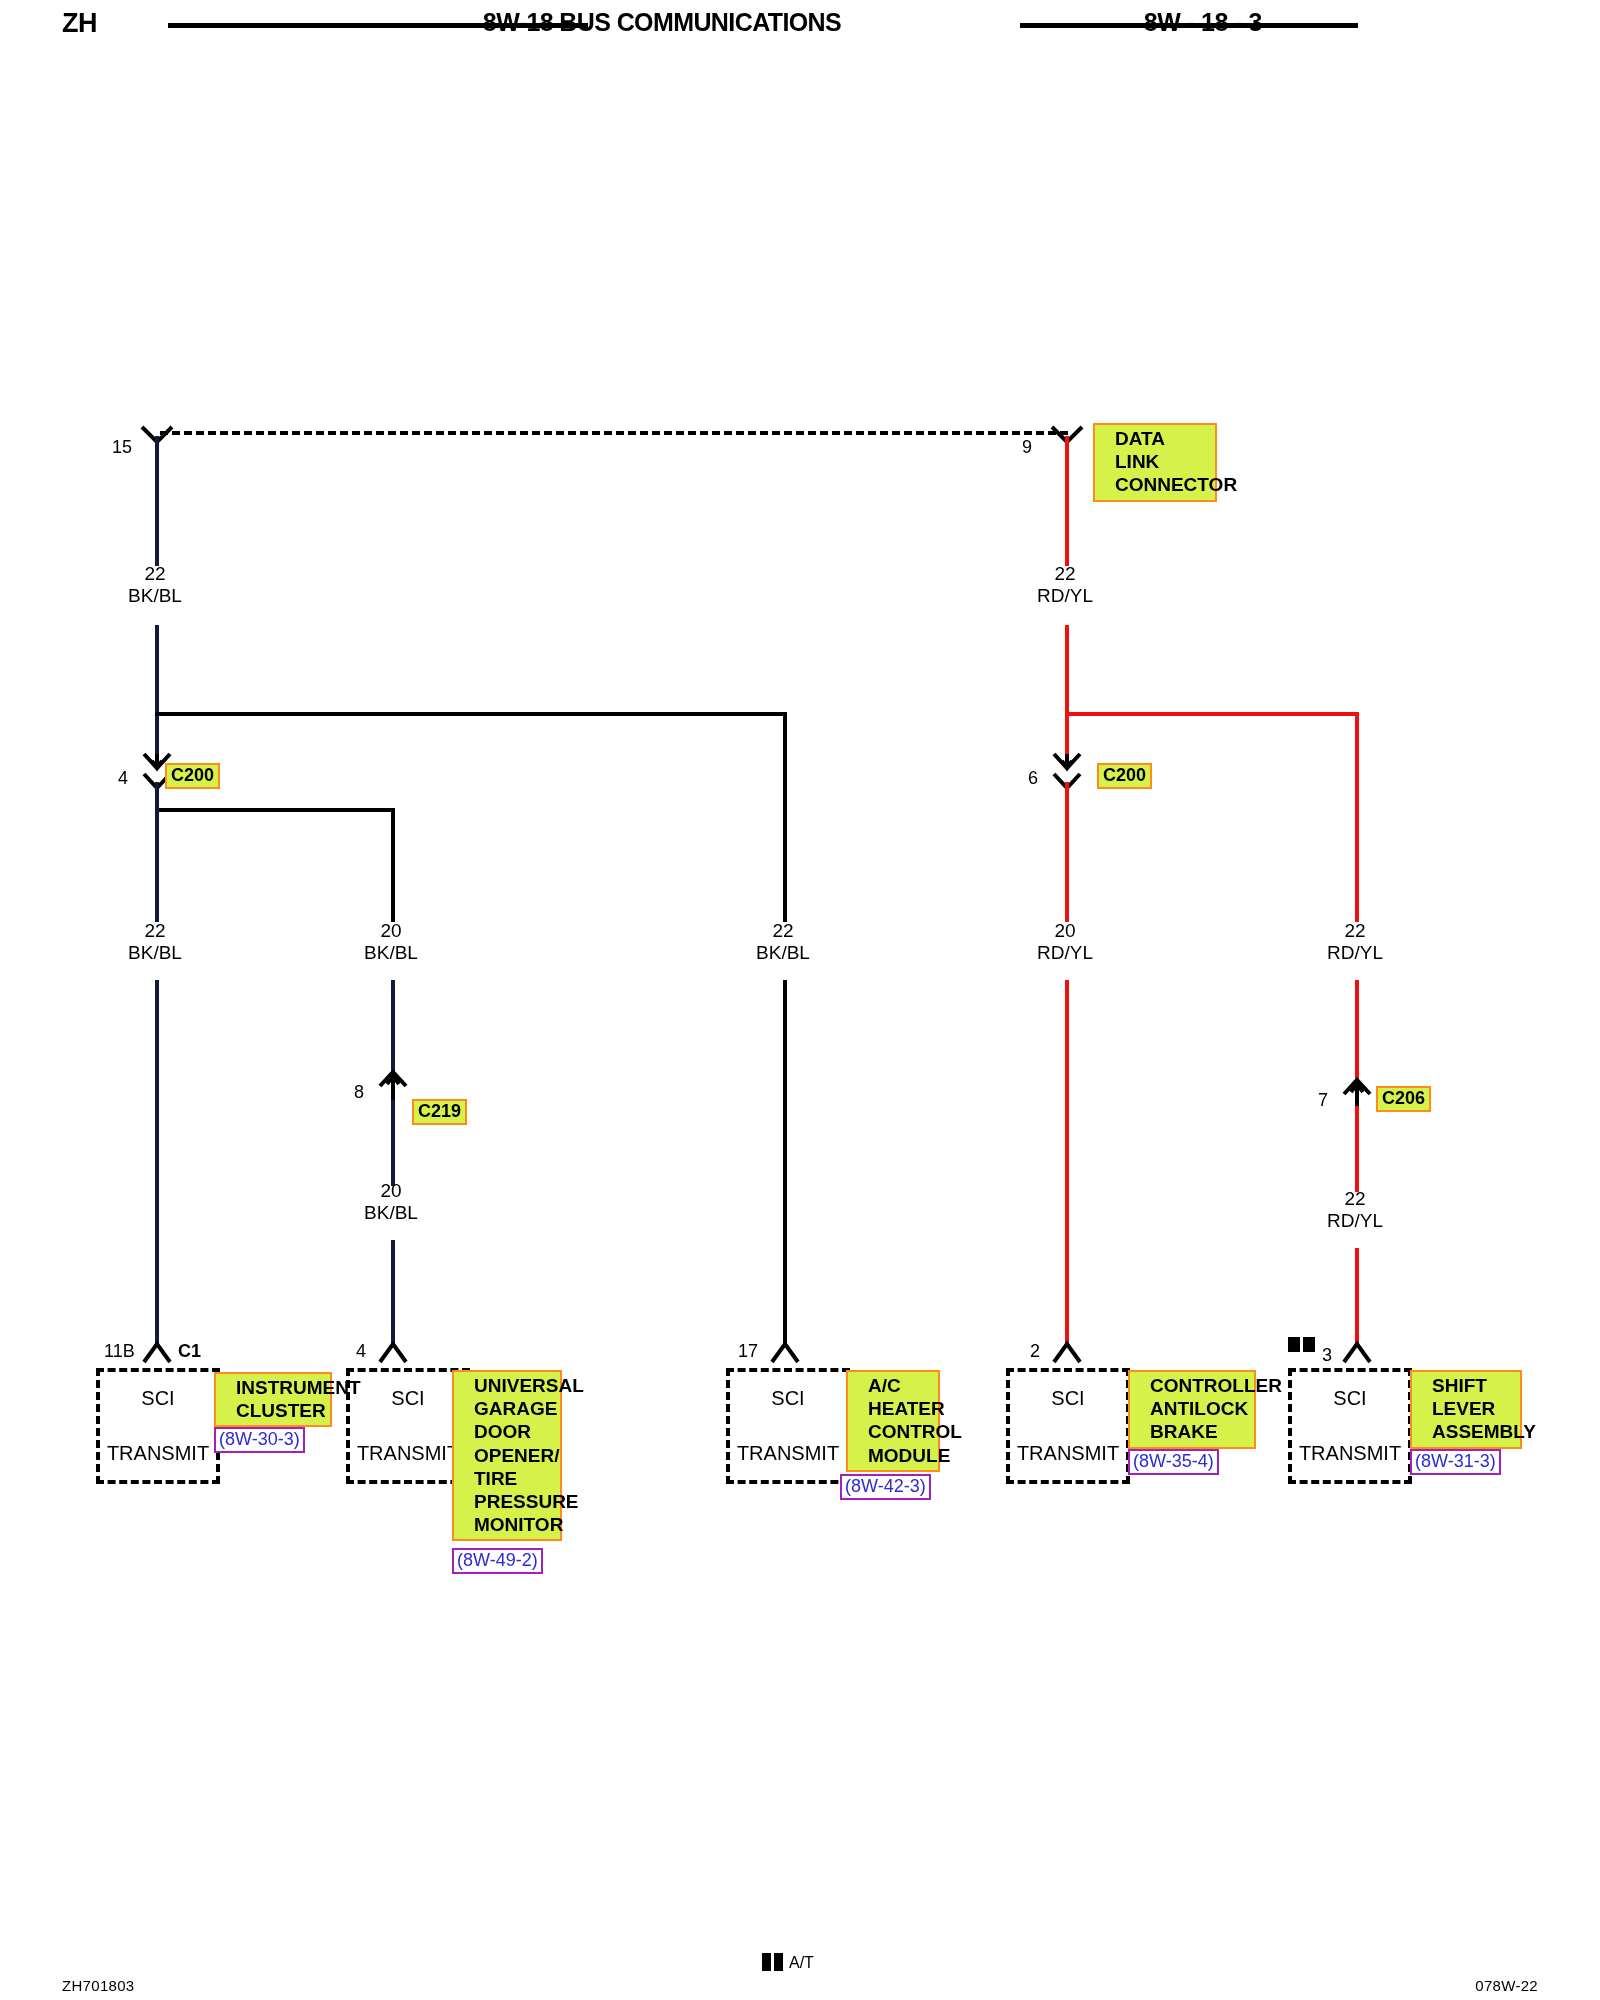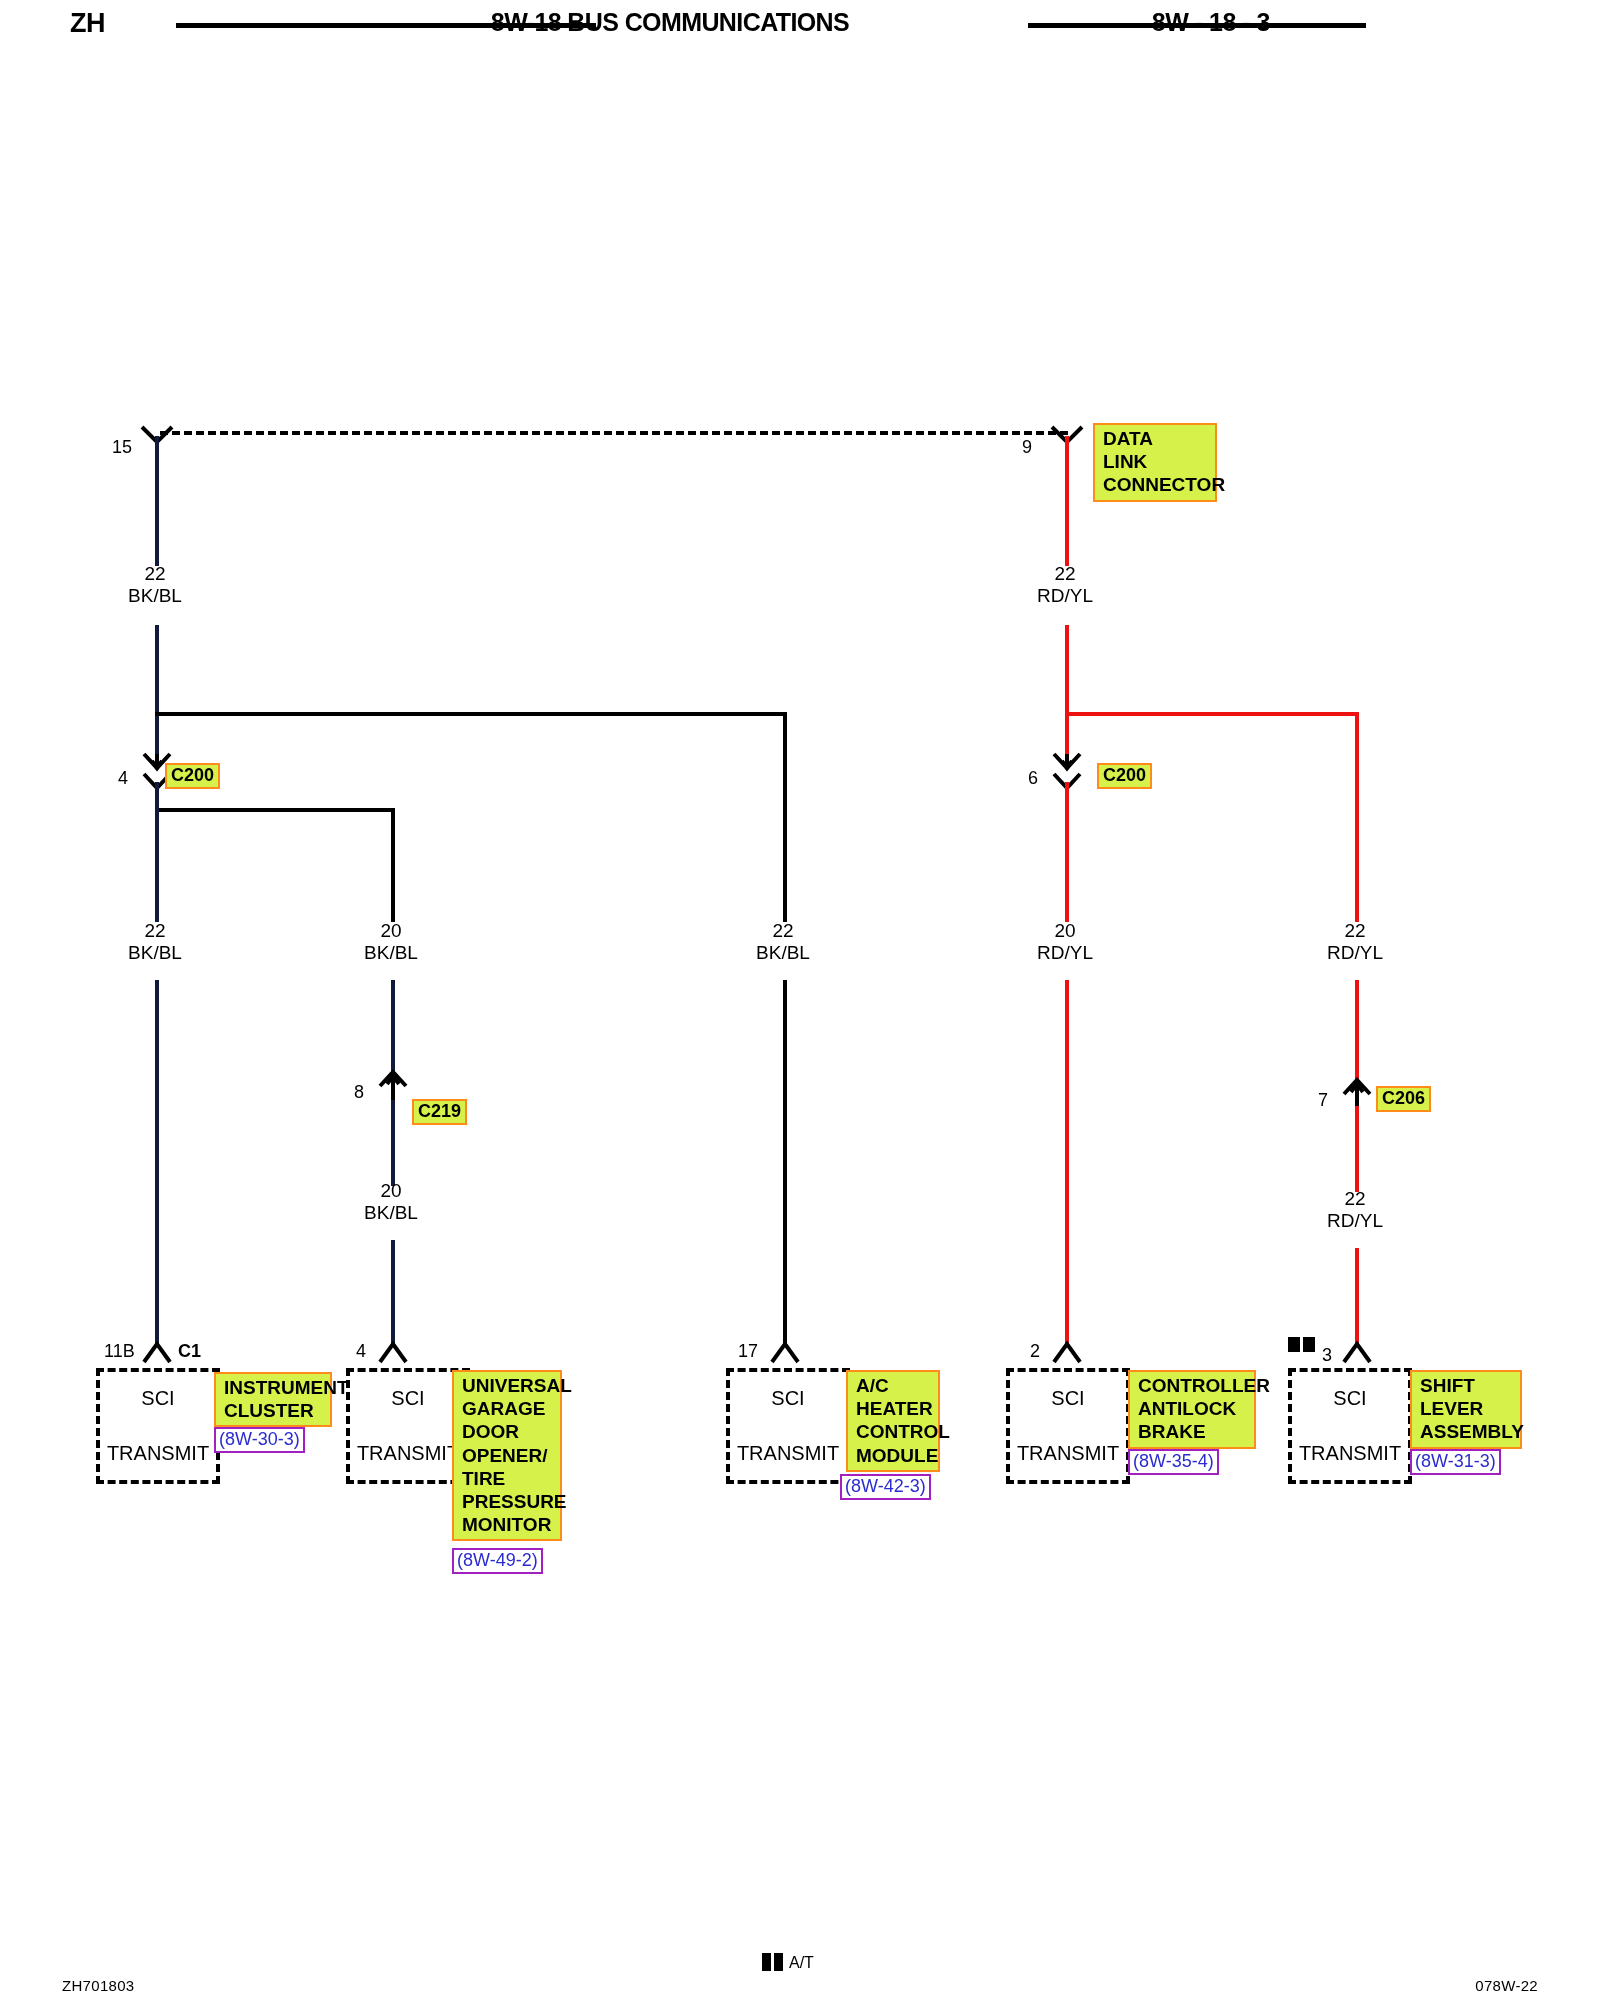--- a/index.html
+++ b/index.html
@@ -19,21 +19,20 @@
     background: #ffffff;
   }
 
   
   #header {
     position: absolute;
     left: 0; top: 0;
     width: 1324px; height: 56px;
     display: flex;
     align-items: center;
-    margin-left: 8px;
   }
   #header .hdr-left {
     position: absolute;
     left: 62px; top: 8px;
     font-size: 27px;
     font-weight: bold;
     letter-spacing: -0.5px;
   }
   #header .hdr-center {
     position: absolute;
@@ -144,21 +143,21 @@
     line-height: 1.25;
     white-space: nowrap;
   }
 
   
   .comp-name {
     position: absolute;
     background: #d6f24a;
     border: 2px solid #ff8c1a;
     box-sizing: border-box;
-    padding: 2px 4px 3px 8px;
+    padding: 2px 4px 3px 20px;
     font-size: 19px;
     font-weight: bold;
     line-height: 1.22;
     color: #000;
     white-space: nowrap;
   }
   .comp-ref {
     position: absolute;
     font-size: 18px;
     color: #2b2bd0;

